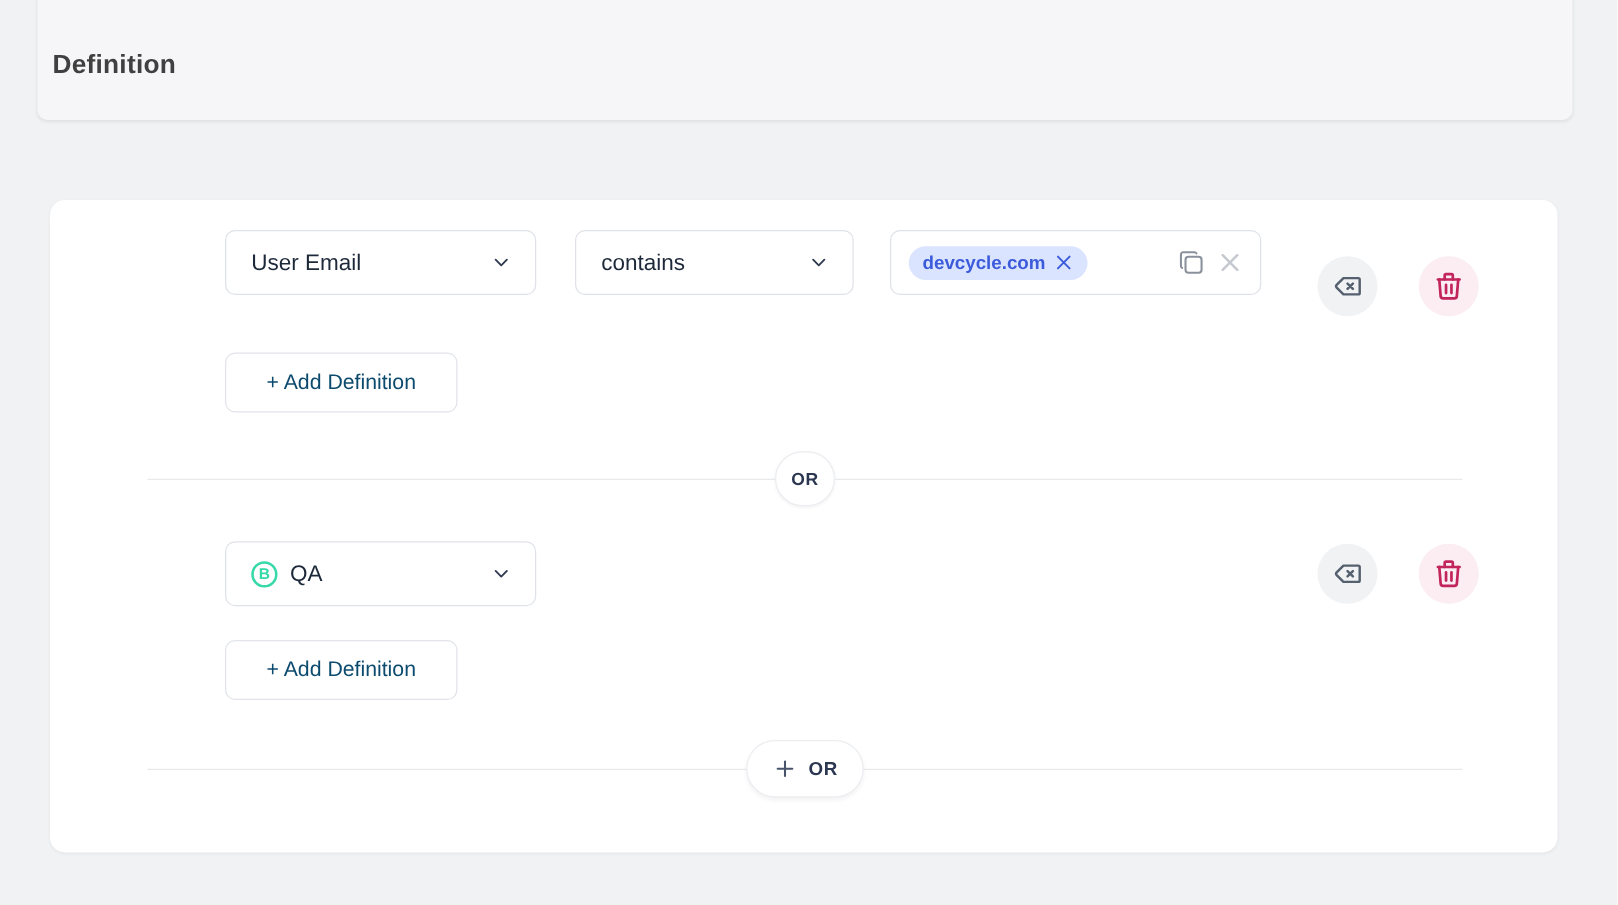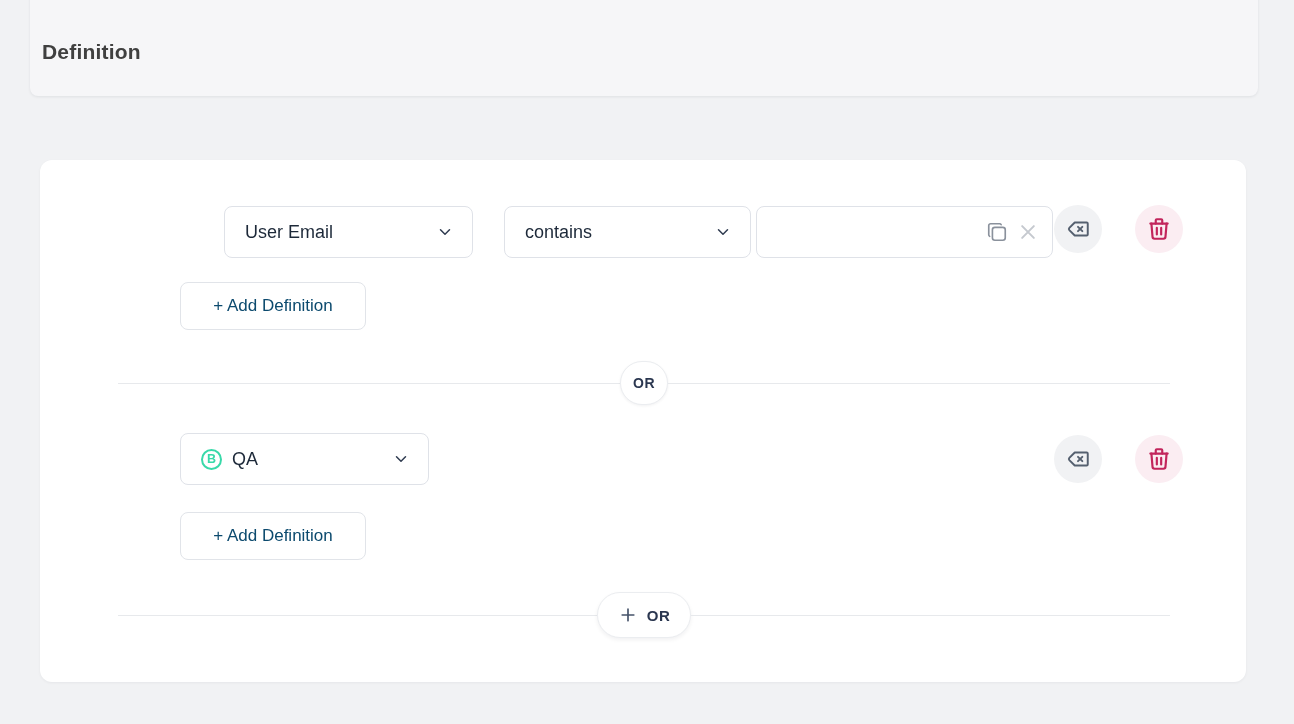--- a/index.html
+++ b/index.html
@@ -27,23 +27,23 @@
   }
   
   .ctrl{
     position:absolute;height:52px;box-sizing:border-box;
     background:#fff;border:1.5px solid #dfe2e8;border-radius:8px;
     display:flex;align-items:center;
     font-size:18px;font-weight:500;color:#1d2939;
   }
   .select{padding:0 18px 0 20px;cursor:pointer;}
   .chev{margin-left:auto;flex:none;}
-  .r1{top:46px;margin-left:44px;} .r2{top:273px;}
+  .r1{top:24px;} .r2{top:273px;}
   .colA{left:140px;width:249px;}
-  .colB{left:420px;width:247px;}
+  .colB{left:420px;width:223px;}
   .colC{left:672px;width:297px;}
   
   .tag-input{padding:0 14px;cursor:text;}
   .chip{
     display:flex;align-items:center;gap:7px;height:27px;padding:0 11px;
     background:#dbe4ff;color:#3b5bdb;border-radius:14px;
     font-size:15px;font-weight:600;white-space:nowrap;
   }
   .chip svg{cursor:pointer;flex:none;}
   .tag-tools{margin-left:auto;display:flex;align-items:center;gap:10px;}
@@ -115,20 +115,26 @@
   </div>
 
   <div class="ctrl select r1 colB">
     <span>contains</span>
     <svg class="chev" width="18" height="18" viewBox="0 0 24 24" fill="none" stroke="#2f3b50" stroke-width="2" stroke-linecap="round" stroke-linejoin="round">
         <path d="m6 9 6 6 6-6"></path>
       </svg>
   </div>
 
   <div class="ctrl tag-input r1 colC">
+    <span class="chip">
+      <span>devcycle.com</span>
+      <svg width="16" height="16" viewBox="0 0 24 24" fill="none" stroke="#3b5bdb" stroke-width="2.4" stroke-linecap="round">
+          <path d="M5 5l14 14M19 5L5 19"></path>
+        </svg>
+    </span>
     <span class="tag-tools">
       <button class="tool-btn">
         <svg width="22" height="22" viewBox="0 0 24 24" fill="none" stroke="#8a919c" stroke-width="1.8" stroke-linecap="round" stroke-linejoin="round">
             <path d="M7 9.667A2.667 2.667 0 0 1 9.667 7h8.666A2.667 2.667 0 0 1 21 9.667v8.666A2.667 2.667 0 0 1 18.333 21H9.667A2.667 2.667 0 0 1 7 18.333z"></path>
             <path d="M4.012 16.737A2.005 2.005 0 0 1 3 15V5c0-1.1.9-2 2-2h10c.75 0 1.158.385 1.5 1"></path>
           </svg>
       </button>
       <button class="tool-btn">
         <svg width="20" height="20" viewBox="0 0 24 24" fill="none" stroke="#c5c9cf" stroke-width="2.4" stroke-linecap="round">
             <path d="M5 5l14 14M19 5L5 19"></path>

